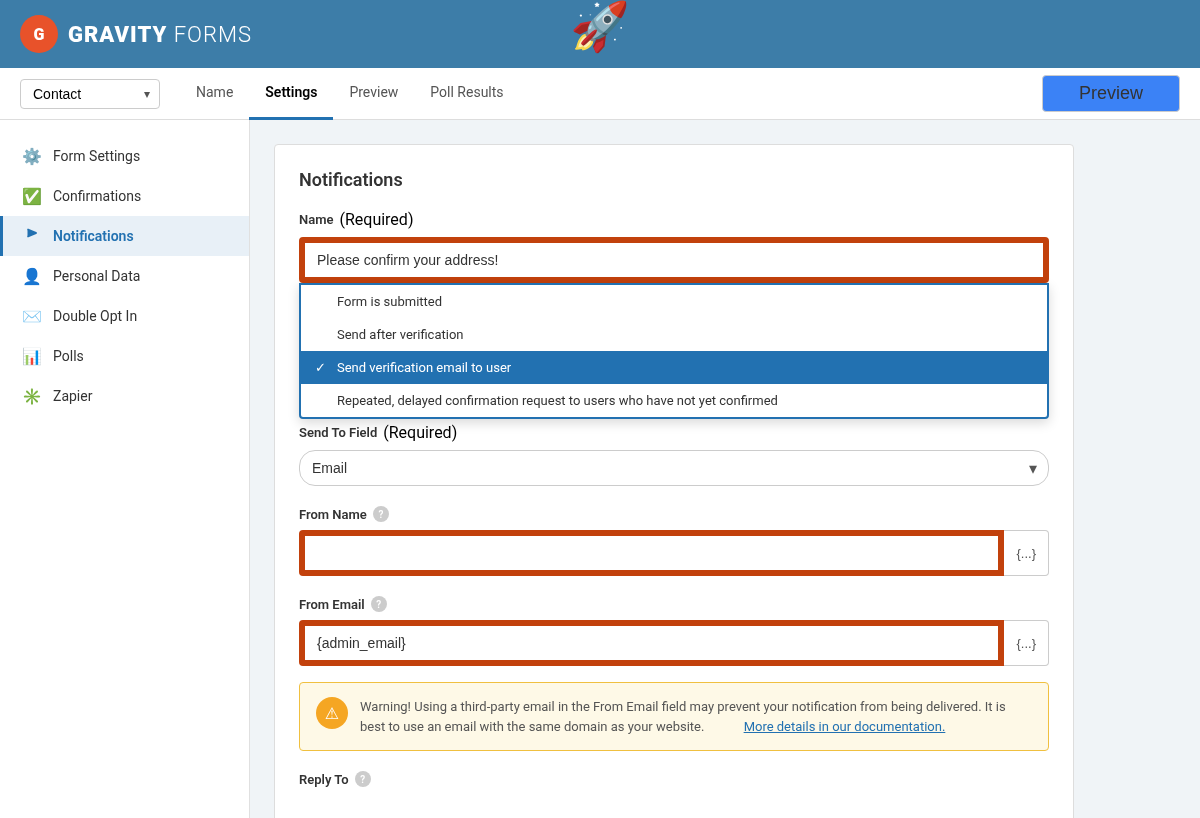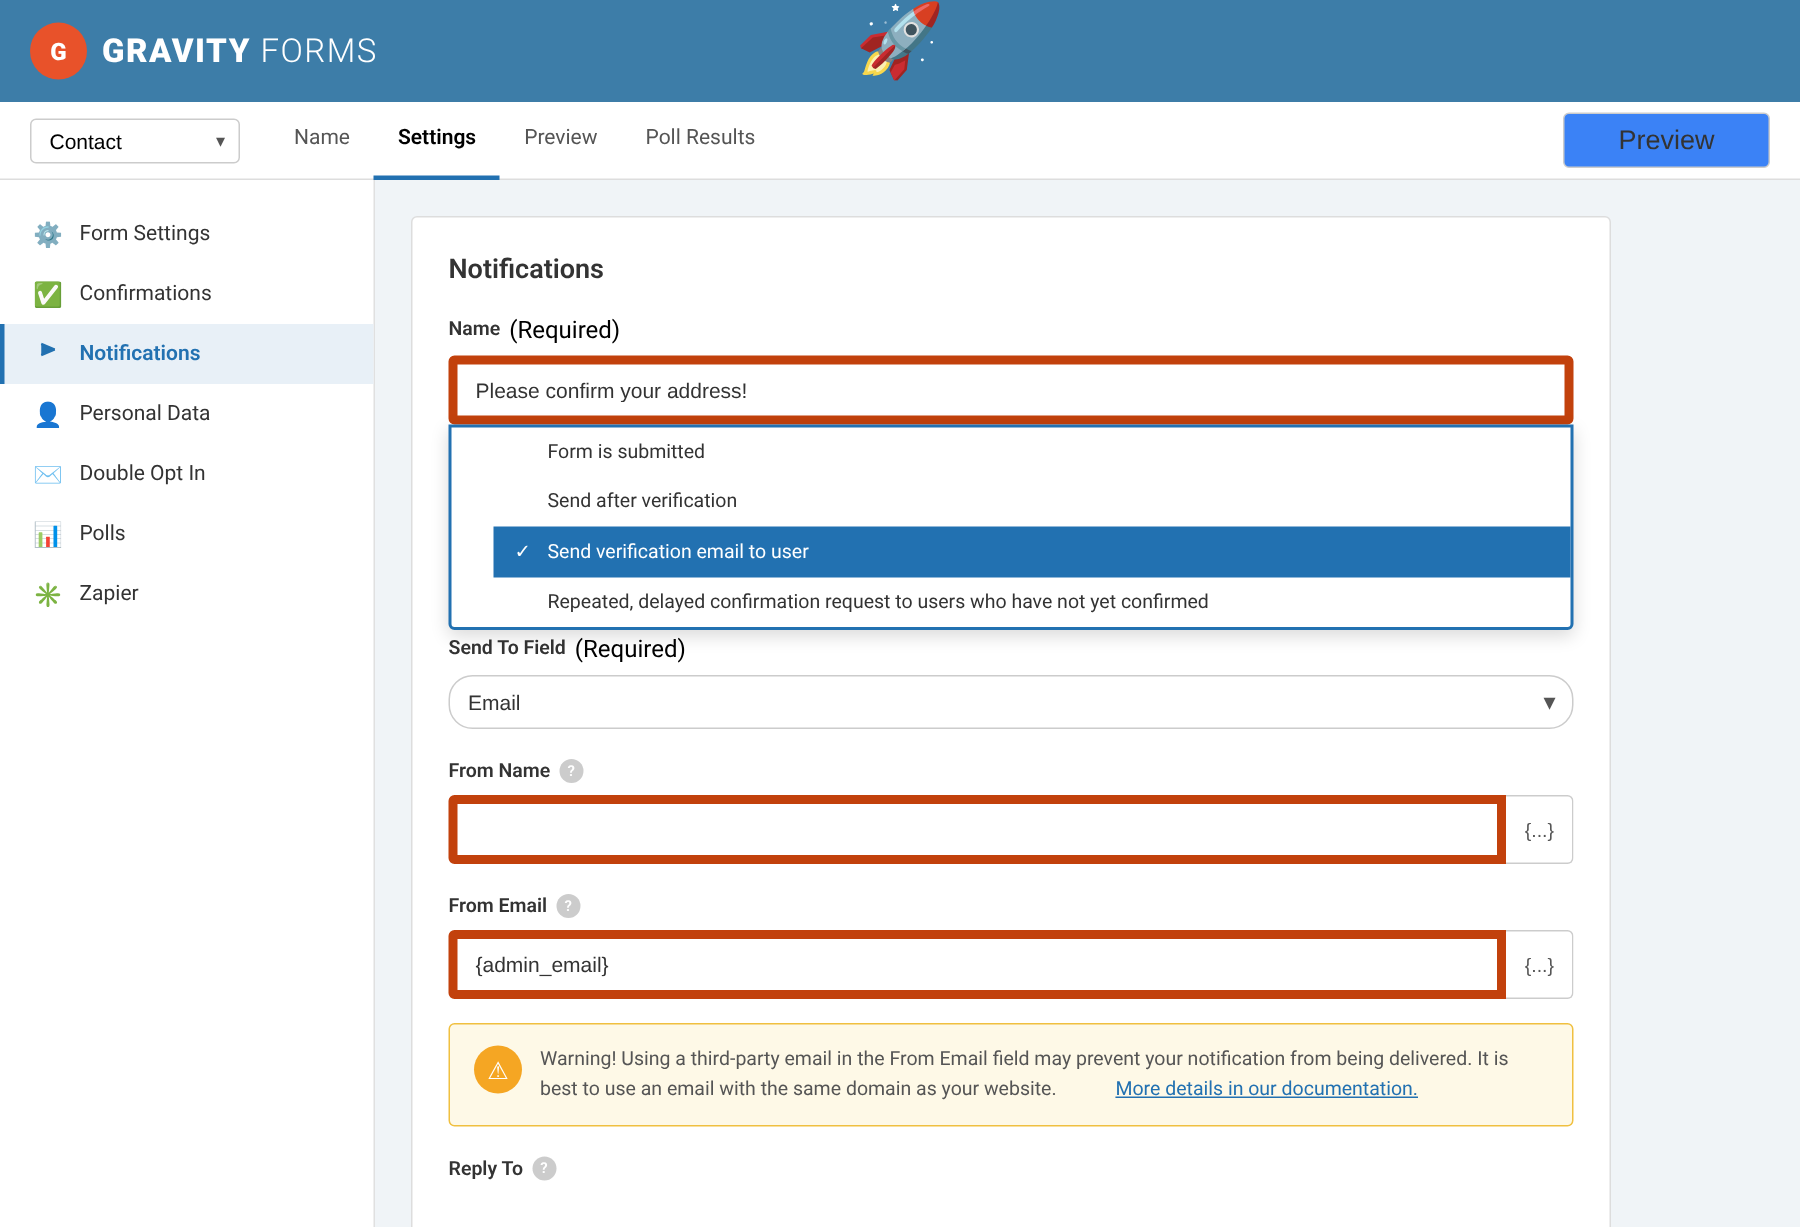--- a/index.html
+++ b/index.html
@@ -219,21 +219,20 @@
     .dropdown-menu {
       position: absolute;
       top: 100%;
       left: 0;
       right: 0;
       background: white;
       border: 2px solid #2271b1;
       border-radius: 0 0 4px 4px;
       z-index: 100;
       box-shadow: 0 4px 12px rgba(0,0,0,0.15);
-      padding-left: 28px;
     }
     .dropdown-option {
       padding: 9px 14px;
       font-size: 13px;
       color: #333;
       cursor: pointer;
       display: flex;
       align-items: center;
       gap: 6px;
     }

